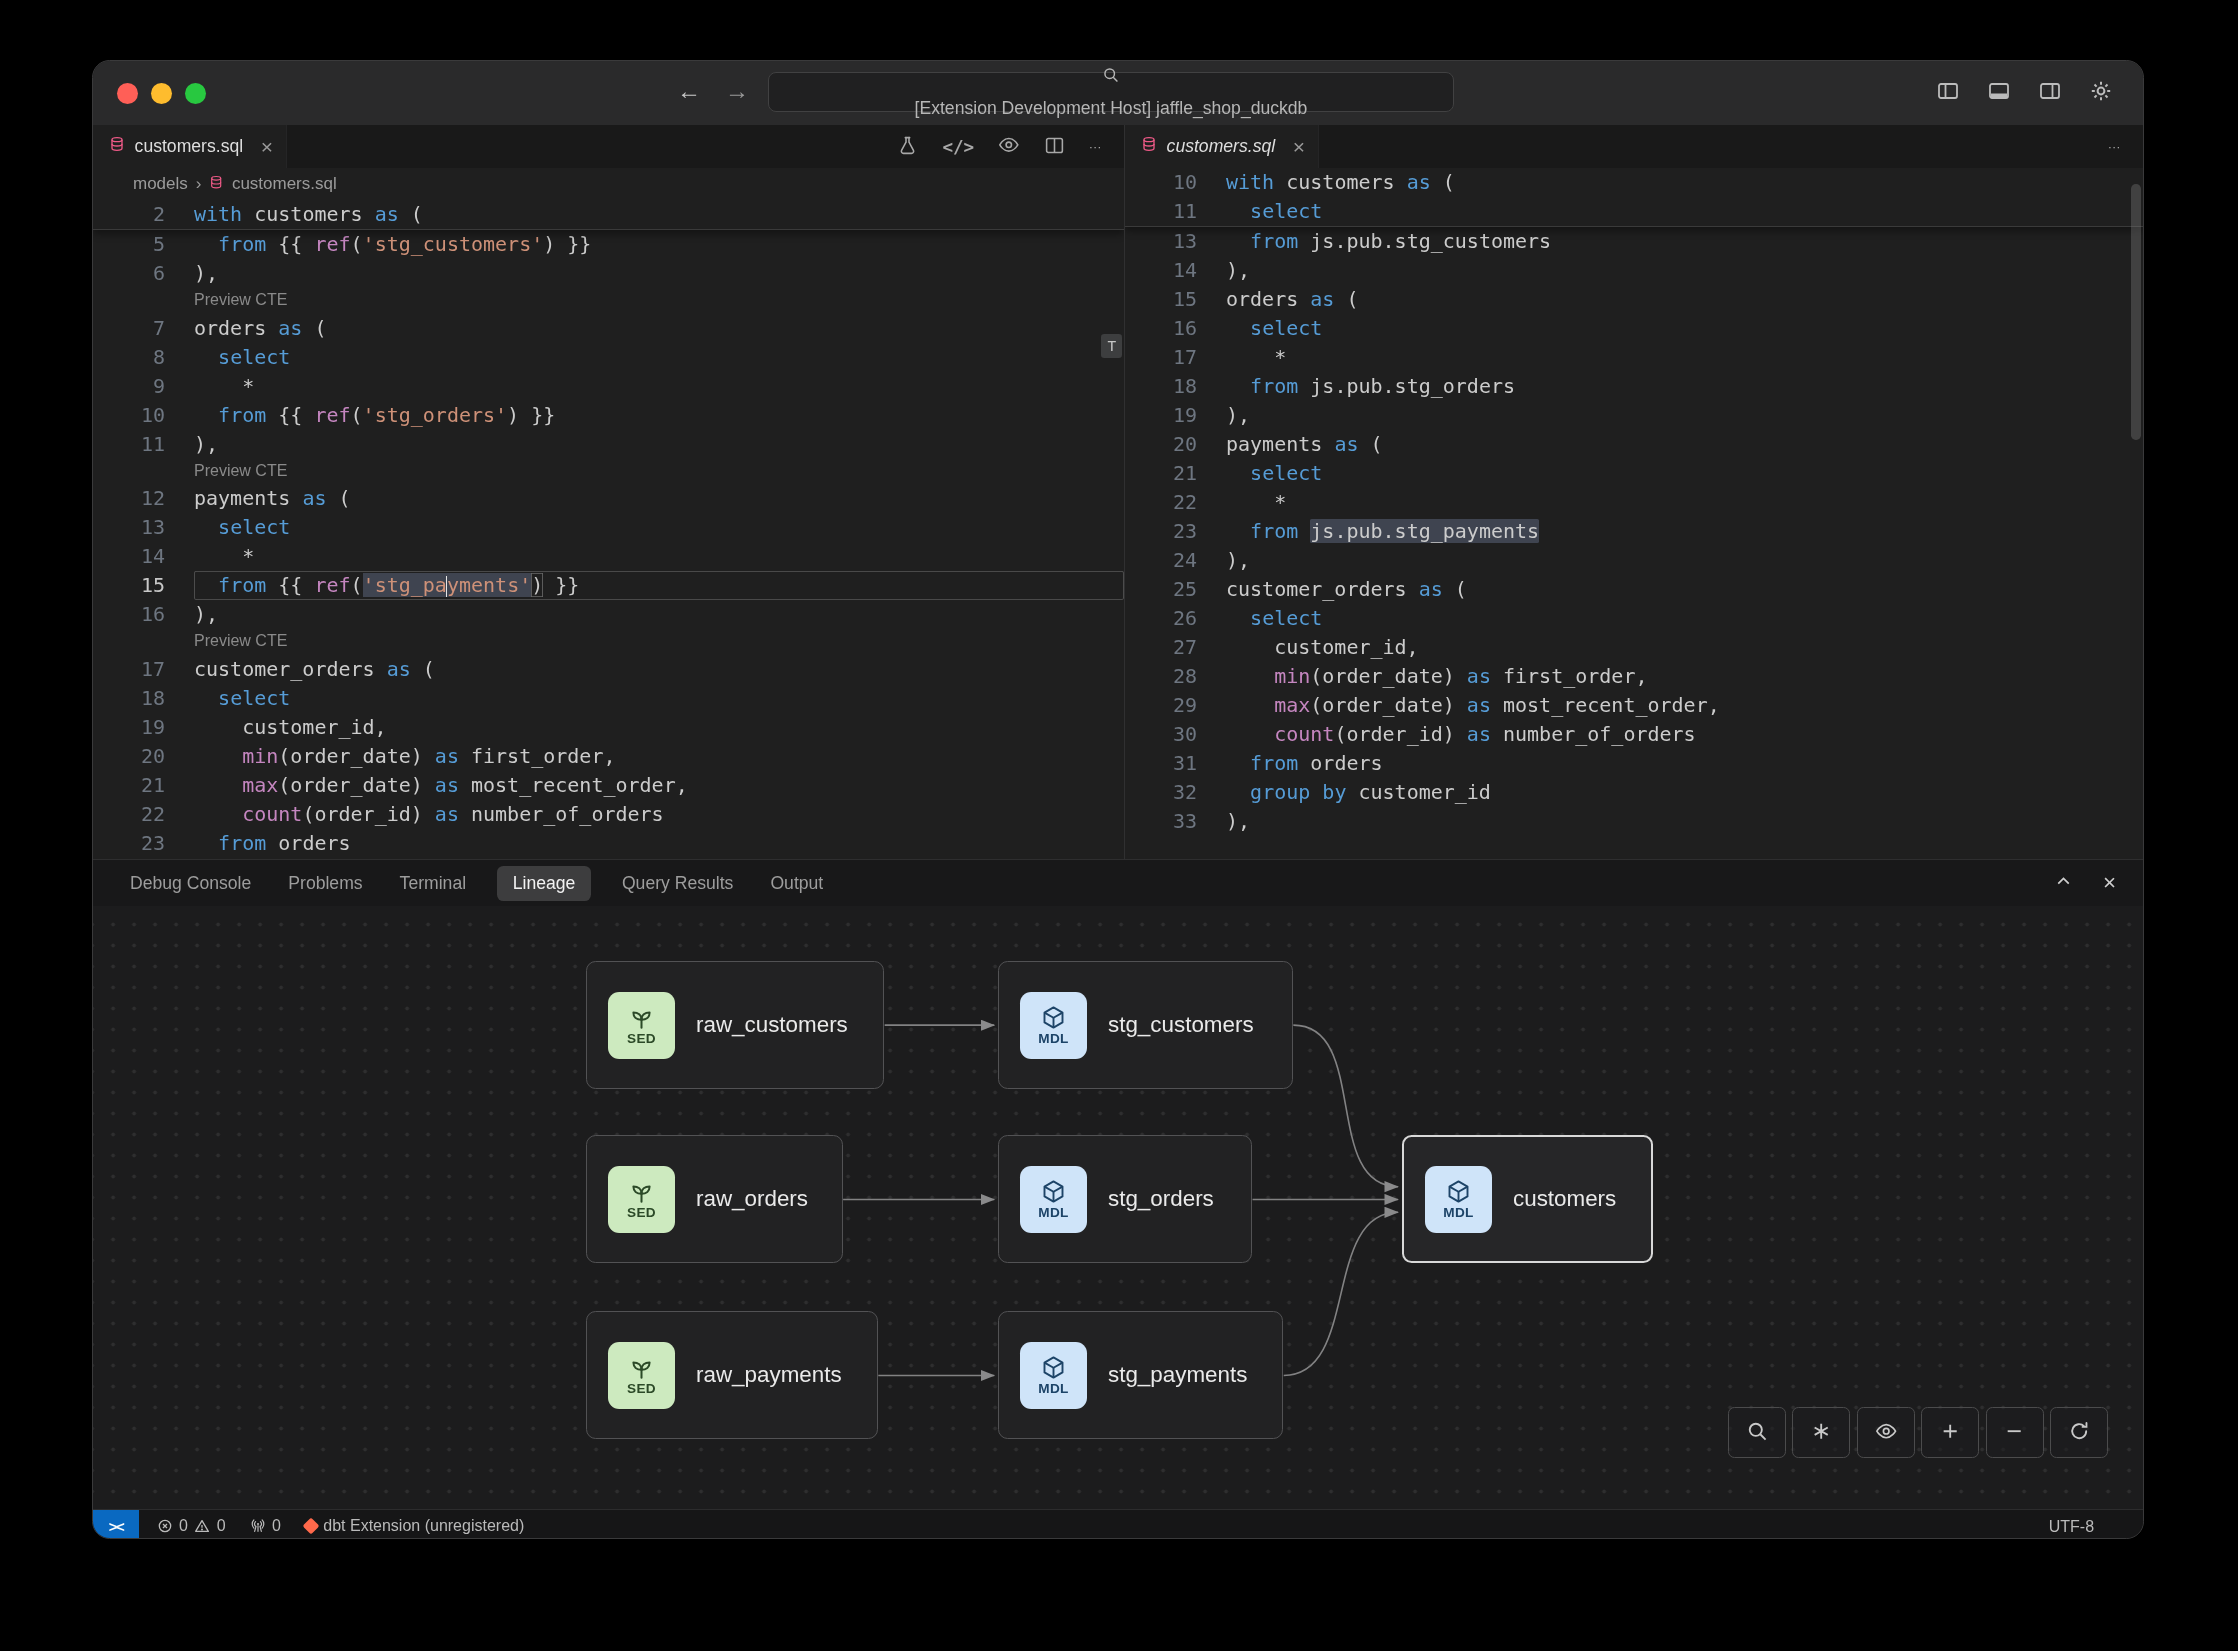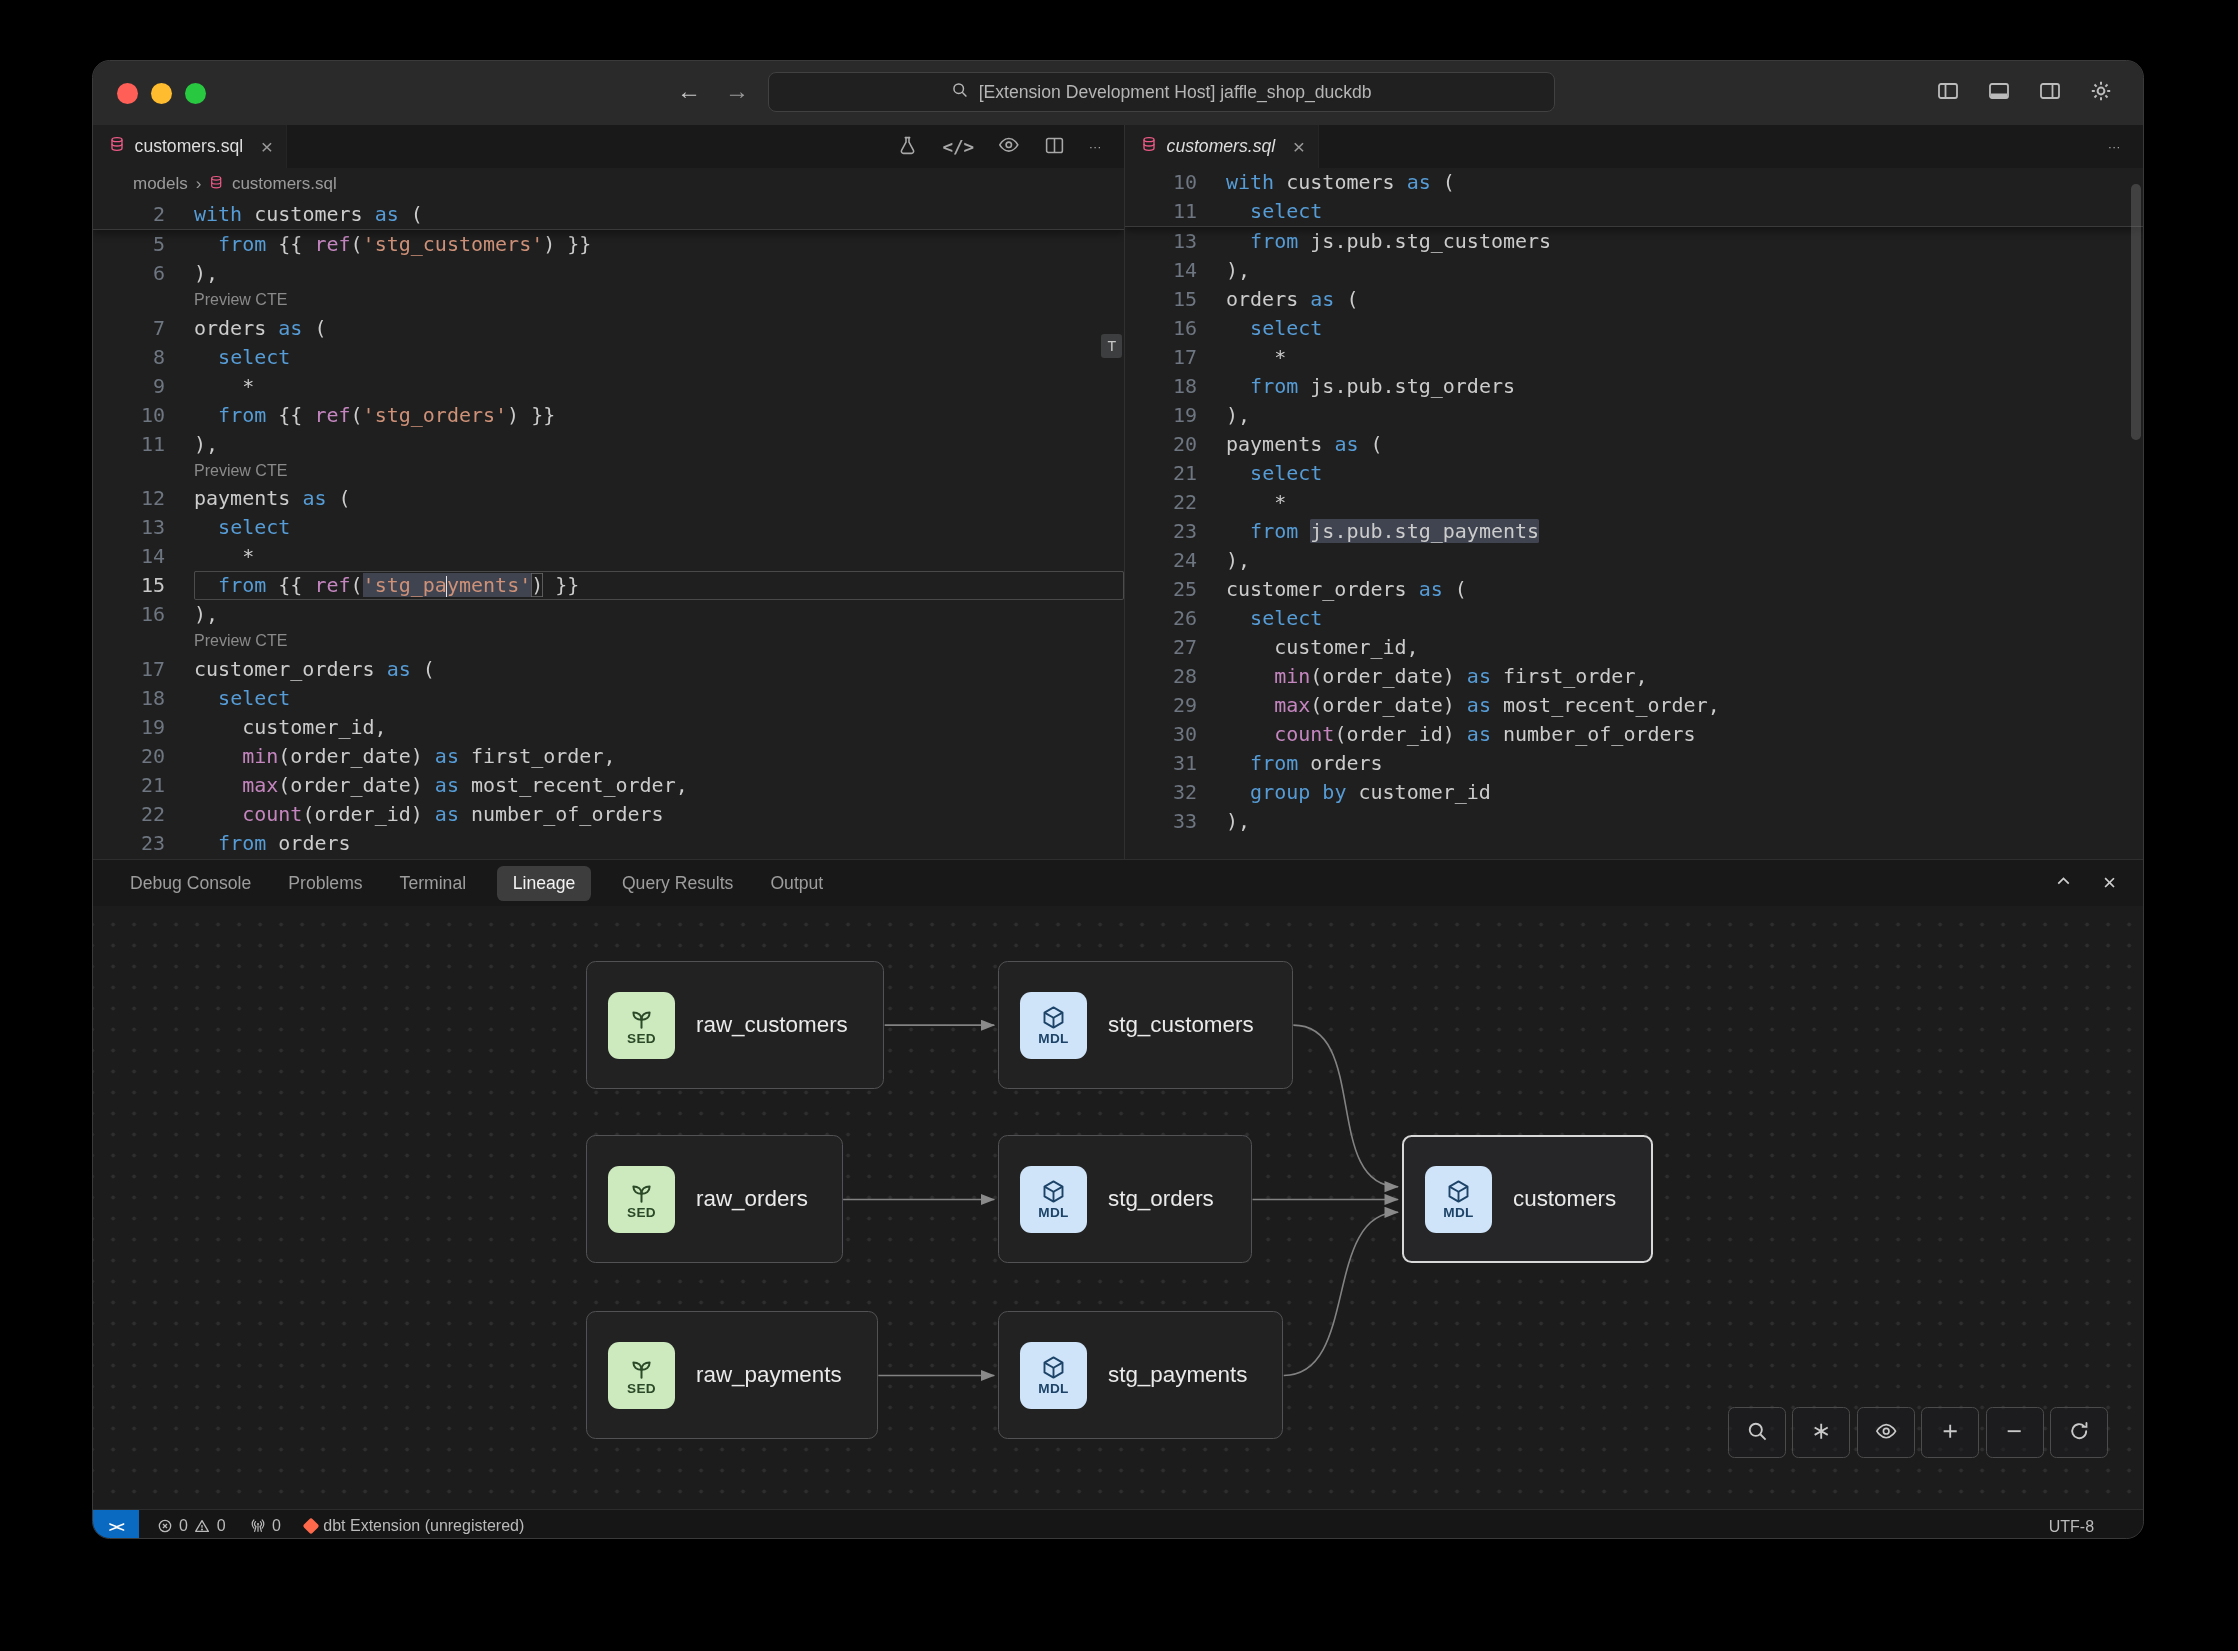--- a/index.html
+++ b/index.html
@@ -6,21 +6,21 @@
   body{width:2239px;height:1652px;position:relative;font-family:"Liberation Sans",sans-serif;-webkit-font-smoothing:antialiased;}
   .window{position:absolute;left:92px;top:60px;width:2052px;height:1479px;background:#1f1f1f;border:0.8px solid #3a3a3b;border-radius:17.6px;overflow:hidden;display:flex;flex-direction:column;box-sizing:border-box;}
 
   
   .titlebar{position:relative;height:64px;background:#2a2a2b;flex:none;}
   .traffic{position:absolute;left:24px;top:21.6px;display:flex;gap:12.8px;}
   .dot{width:21px;height:21px;border-radius:50%;}
   .dot.red{background:#ff5f57}.dot.yellow{background:#febc2e}.dot.green{background:#28c840}
   .nav{position:absolute;left:584px;top:16px;display:flex;gap:24px;font-size:24px;color:#c9c9c9;}
   .nav .fwd{color:#9a9a9a;}
-  .searchbox{position:absolute;left:675px;top:11.2px;width:787px;height:40px;background:#202021;border:0.8px solid #414142;border-radius:8px;display:flex;align-items:center;justify-content:center;gap:9.6px;color:#b6b6b6;font-size:17.6px;box-sizing:border-box;}
+  .searchbox{position:absolute;left:675px;top:11.2px;width:686px;height:40px;background:#202021;border:0.8px solid #414142;border-radius:8px;display:flex;align-items:center;justify-content:center;gap:9.6px;color:#b6b6b6;font-size:17.6px;box-sizing:border-box;flex-direction:column;}
   .tb-actions{position:absolute;right:30px;top:17.6px;display:flex;gap:27px;color:#bcbcbc;align-items:center;}
   .tb-actions svg{display:block;}
 
   
   .editors{display:flex;height:734px;flex:none;background:#191919;}
   .pane{display:flex;flex-direction:column;overflow:hidden;}
   .pane.left{width:1031px;}
   .pane.right{flex:1;border-left:0.8px solid #303031;}
   .tabbar{height:43px;background:#191919;display:flex;align-items:stretch;flex:none;}
   .tab{display:flex;align-items:center;gap:9.6px;padding:0 12.8px 0 16px;background:#1f1f1f;color:#dedede;font-size:17.6px;border-right:0.8px solid #252526;}

